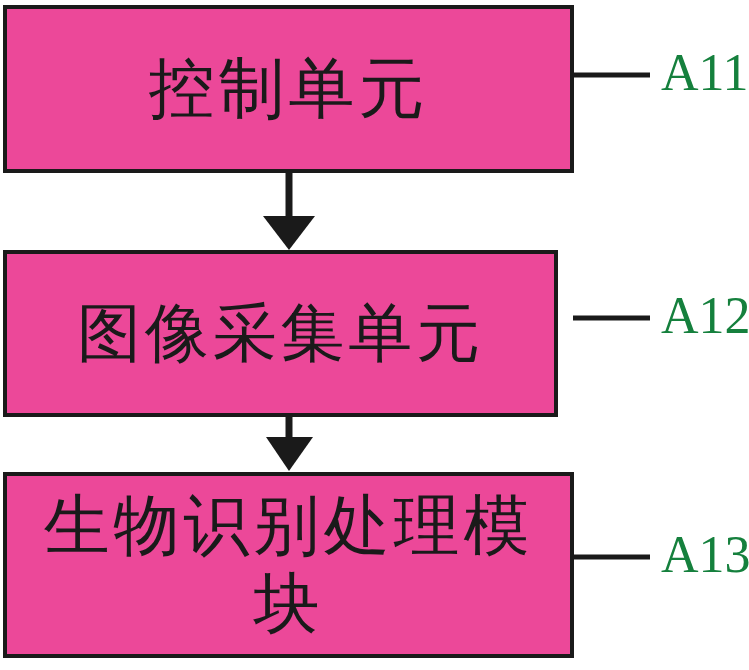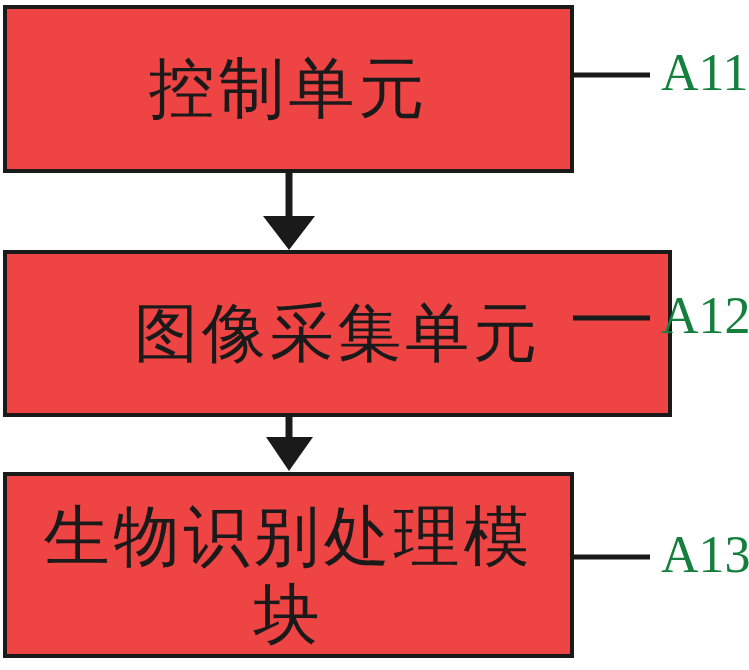--- a/index.html
+++ b/index.html
@@ -23,21 +23,21 @@
     top: 0;
     width: 749px;
     height: 670px;
   }
 
   
   .node-box {
     position: absolute;
     box-sizing: border-box;
     border: 4px solid #1a1a1a;
-    background: #ef4444;
+    background: #ec4899;
     display: flex;
     align-items: center;
     justify-content: center;
     text-align: center;
   }
 
   .node-label {
     font-family: "DejaVu Sans", "Liberation Sans", sans-serif;
     color: #1a1a1a;
     font-weight: 400;
@@ -53,33 +53,32 @@
     width: 571px;
     height: 168px;
   }
   #box-control .node-label {
     font-size: 66px;
   }
 
   #box-capture {
     left: 3px;
     top: 250px;
-    width: 669px;
+    width: 555px;
     height: 167px;
   }
   #box-capture .node-label {
     font-size: 64px;
   }
 
   #box-biometric {
     left: 3px;
     top: 472px;
     width: 571px;
     height: 186px;
-    align-items: flex-end;
   }
   #box-biometric .node-label {
     font-size: 66px;
     max-width: 545px;
     padding: 0 6px;
   }
 
   
   #connectors {
     position: absolute;

